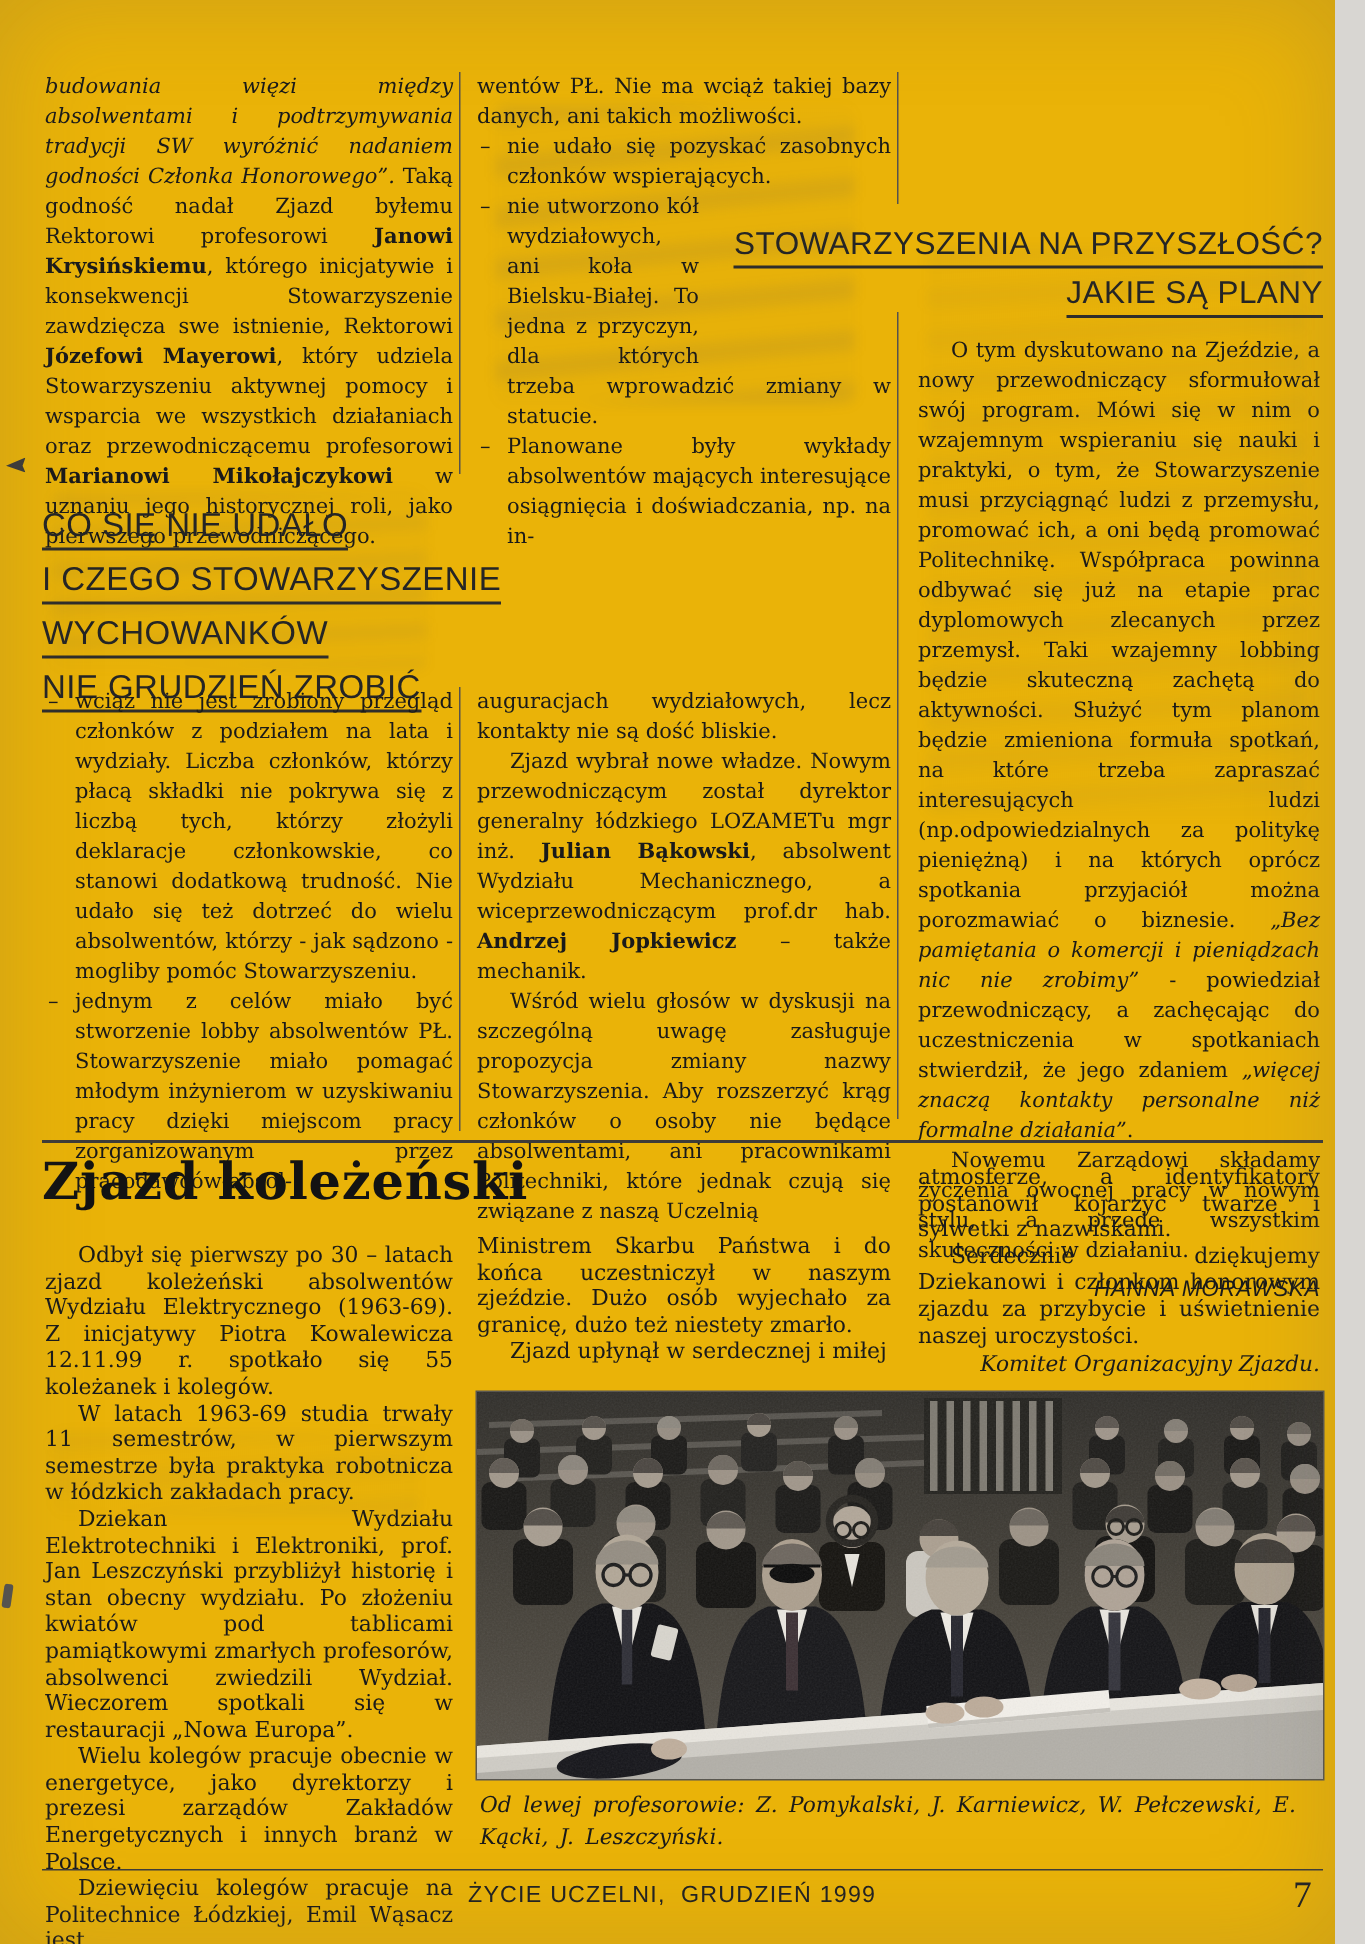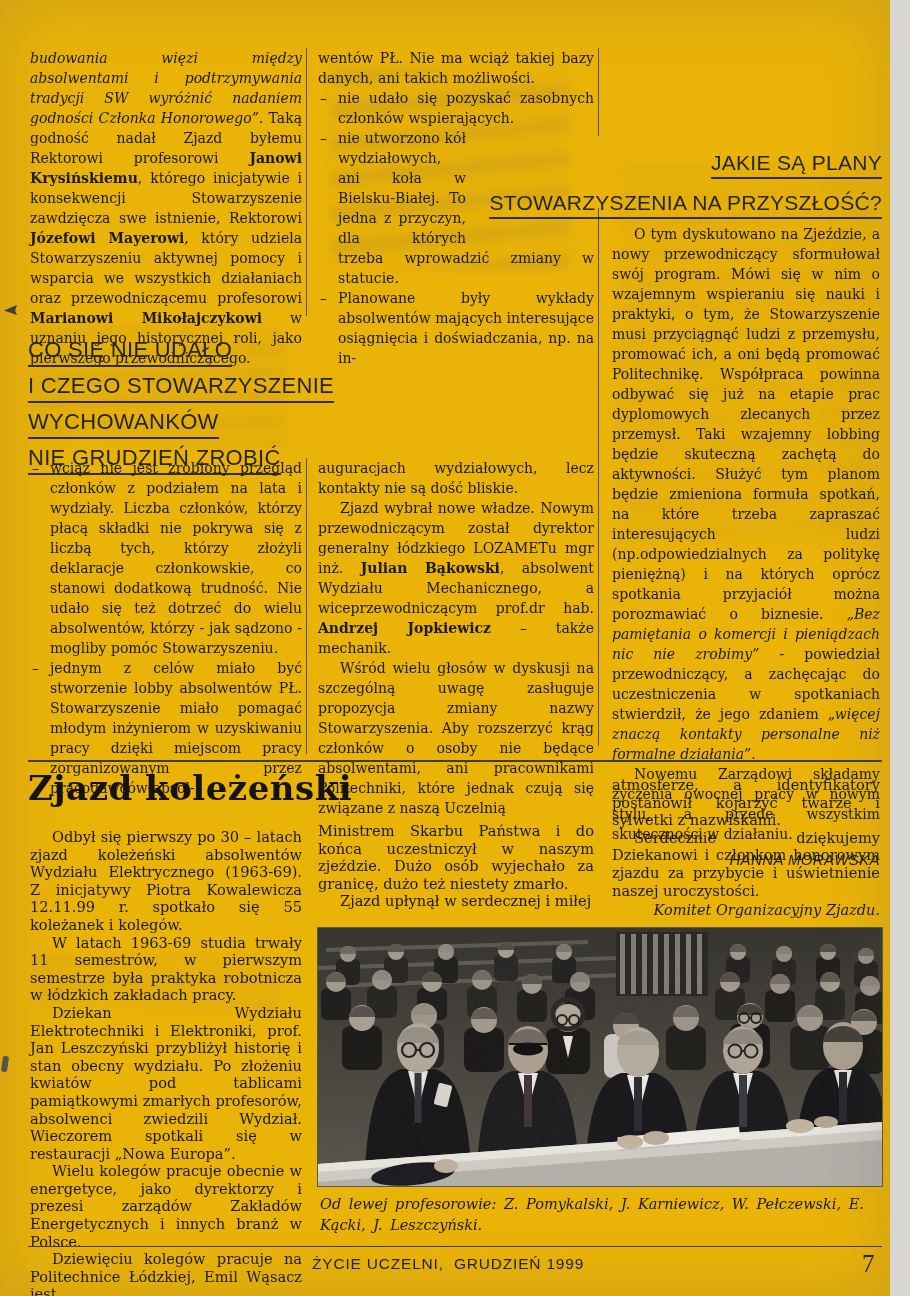--- a/index.html
+++ b/index.html
@@ -66,22 +66,22 @@
   <div class="tx" style="left:318px;top:48px;width:276px">
     <p class="nop">wentów PŁ. Nie ma wciąż takiej bazy danych, ani takich możliwości.</p>
     <div class="li"><span class="mk">–</span><span>nie udało się pozyskać zasobnych członków wspierających.</span></div>
     <div class="wrapSpacer"></div>
     <div class="li"><span class="mk">–</span><span>nie utworzono kół wydziałowych, ani koła w Bielsku-Białej. To jedna z przyczyn, dla których trzeba wprowadzić zmiany w statucie.</span></div>
     <div class="li"><span class="mk">–</span><span>Planowane były wykłady absolwentów mających interesujące osiągnięcia i doświadczania, np. na in-</span></div>
   </div>
 
 
   <div class="h-sans h2s" style="left:460px;top:146px;width:422px">
+    <div><span class="ul">STOWARZYSZENIA NA PRZYSZŁOŚĆ?</span></div>
     <div style="margin-bottom:7px"><span class="ul">JAKIE SĄ PLANY</span></div>
-    <div><span class="ul">STOWARZYSZENIA NA PRZYSZŁOŚĆ?</span></div>
   </div>
 
   <div class="tx" style="left:612px;top:224px;width:268px">
     <p class="ind"><span>O tym dyskutowano na Zjeździe, a nowy przewodniczący sformułował swój program. Mówi się w nim o wzajemnym wspieraniu się nauki i praktyki, o tym, że Stowarzyszenie musi przyciągnąć ludzi z przemysłu, promować ich, a oni będą promować Politechnikę. Współpraca powinna odbywać się już na etapie prac dyplomowych zlecanych przez przemysł. Taki wzajemny lobbing będzie skuteczną zachętą do aktywności. Służyć tym planom będzie zmieniona formuła spotkań, na które trzeba zapraszać interesujących ludzi (np.odpowiedzialnych za politykę pieniężną) i na których oprócz spotkania przyjaciół można porozmawiać o biznesie. </span><span class="it">„Bez pamiętania o komercji i pieniądzach nic nie zrobimy”</span><span> - powiedział przewodniczący, a zachęcając do uczestniczenia w spotkaniach stwierdził, że jego zdaniem </span><span class="it">„więcej znaczą kontakty personalne niż formalne działania”</span><span>.</span></p>
     <p class="ind">Nowemu Zarządowi składamy życzenia owocnej pracy w nowym stylu, a przede wszystkim skuteczności w działaniu.</p>
     <div class="byline-sans">HANNA MORAWSKA</div>
   </div>
 
   <div class="h-sans h1s" style="left:28px;top:332px;width:480px">
     <div><span class="ul">CO SIĘ NIE UDAŁO</span></div>

